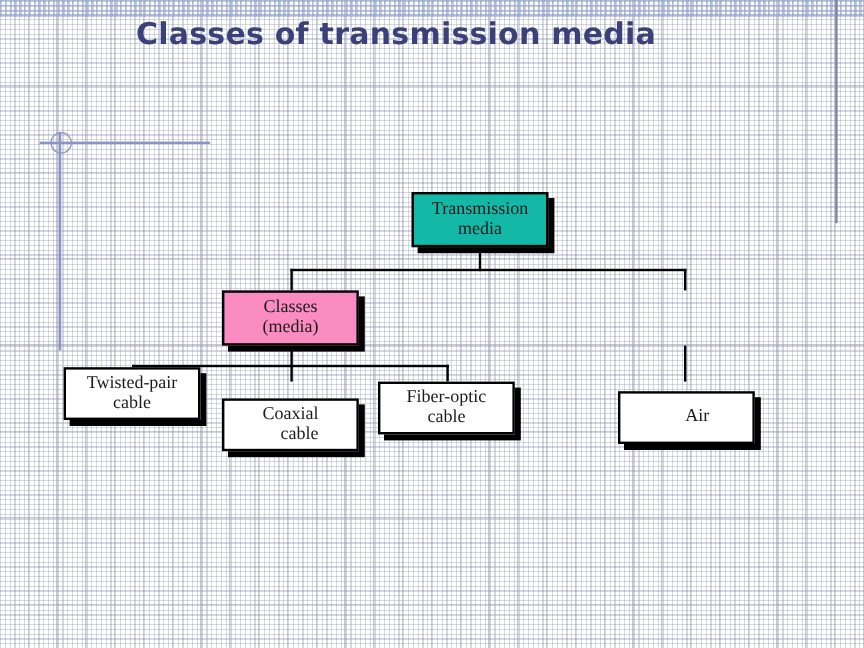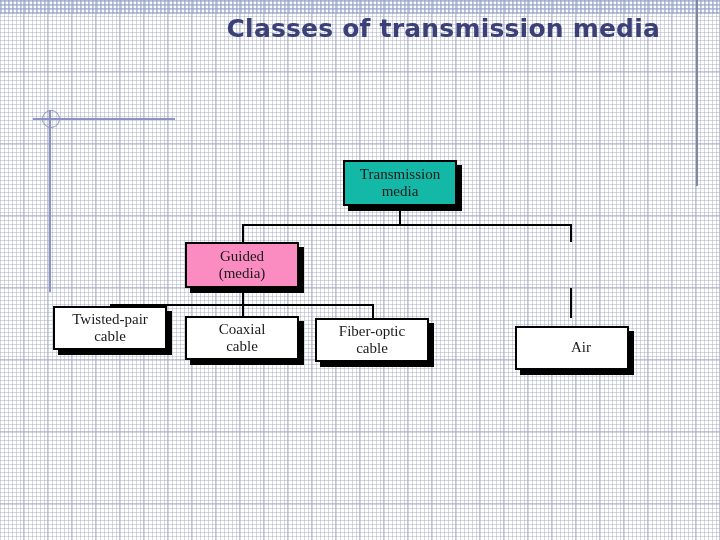--- a/index.html
+++ b/index.html
@@ -71,21 +71,21 @@
   .deco-right {
     position: absolute;
     background: #7f879f;
   }
 
   
   .title {
     position: absolute;
     left: 0; top: 14px;
     width: 660px;
-    text-align: right;
+    text-align: center;
     font-family: "DejaVu Sans", sans-serif;
     font-size: 25px;
     font-weight: bold;
     color: #3b4078;
     letter-spacing: .2px;
     white-space: nowrap;
   }
 
   
   #diagram {
@@ -153,34 +153,34 @@
 
     <div class="node blue" style="left:343px; top:160px; width:114px; height:46px;">
       <span>
         <span class="lbl">Transmission</span>
         <span class="lbl">media</span>
       </span>
     </div>
 
     <div class="node pink" style="left:185px; top:242px; width:114px; height:46px;">
       <span>
-        <span class="lbl">Guided</span>
+        <span class="lbl">Classes</span>
         <span class="lbl">(media)</span>
       </span>
     </div>
 
 
     <div class="node white" style="left:53px; top:306px; width:114px; height:44px;">
       <span>
         <span class="lbl">Twisted-pair</span>
         <span class="lbl">cable</span>
       </span>
     </div>
 
-    <div class="node white" style="left:185px; top:316px; width:114px; height:44px;">
+    <div class="node white" style="left:185px; top:332px; width:114px; height:44px;text-align:right;">
       <span>
         <span class="lbl">Coaxial</span>
         <span class="lbl">cable</span>
       </span>
     </div>
 
     <div class="node white" style="left:315px; top:318px; width:114px; height:44px;">
       <span>
         <span class="lbl">Fiber-optic</span>
         <span class="lbl">cable</span>

